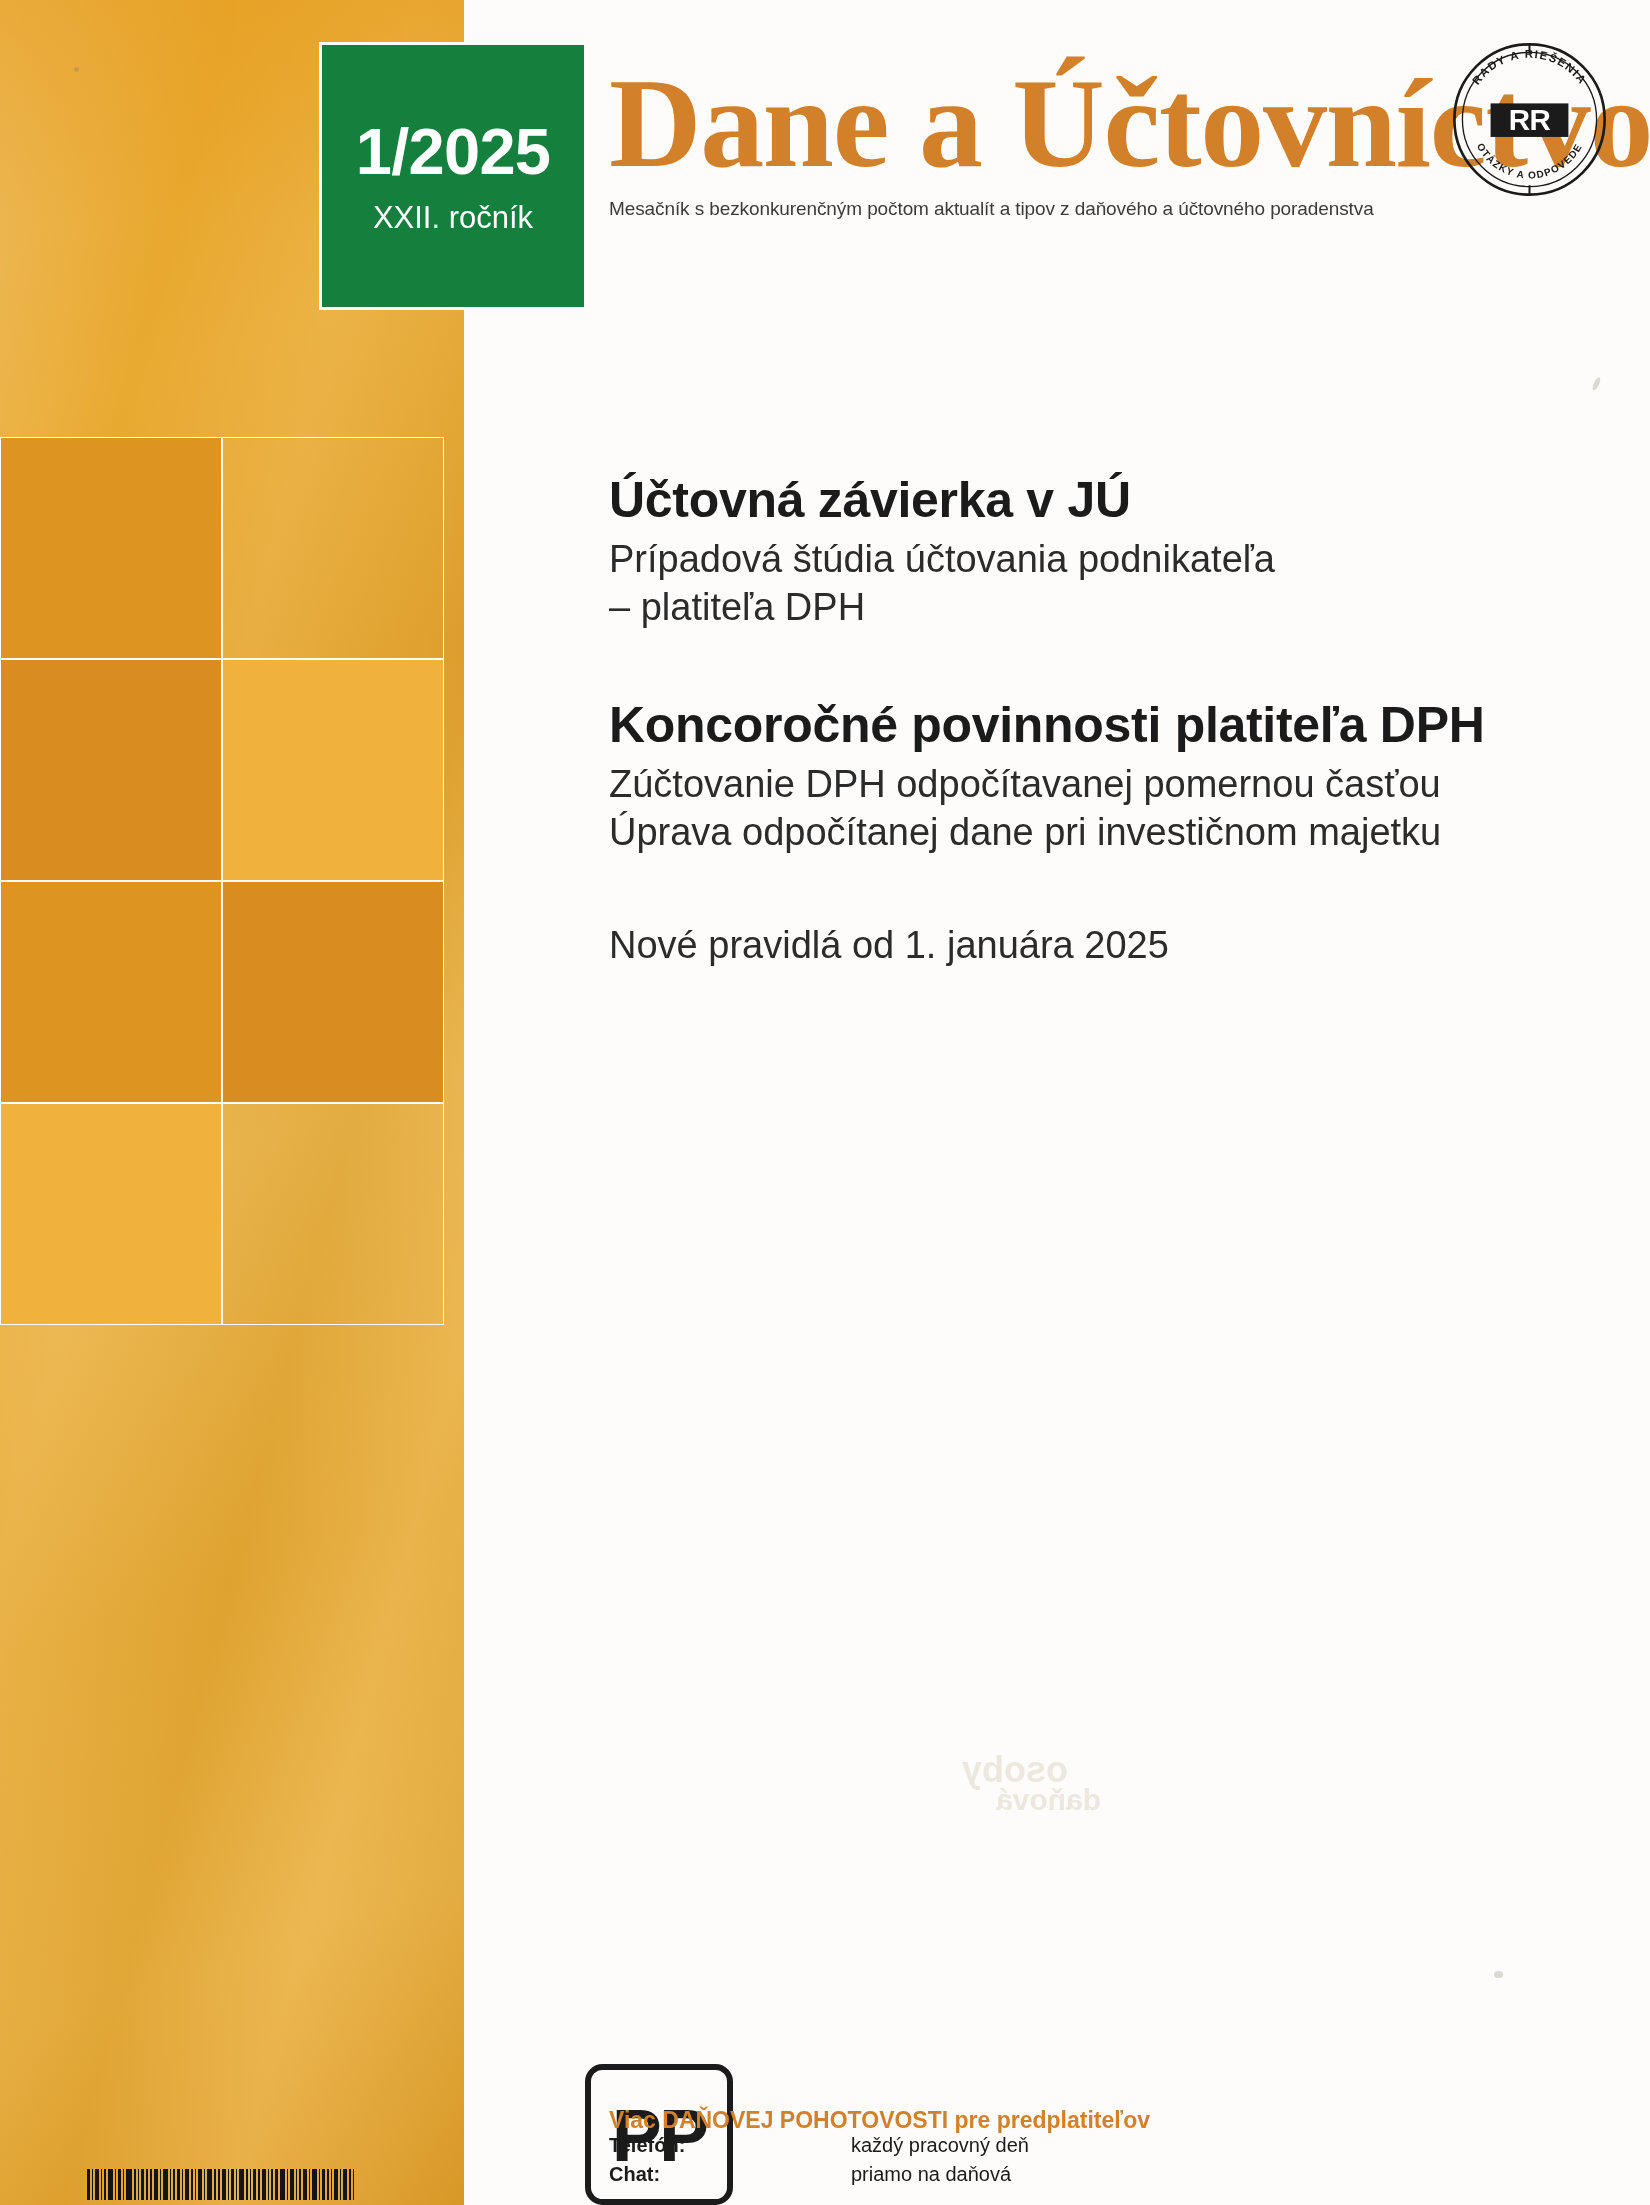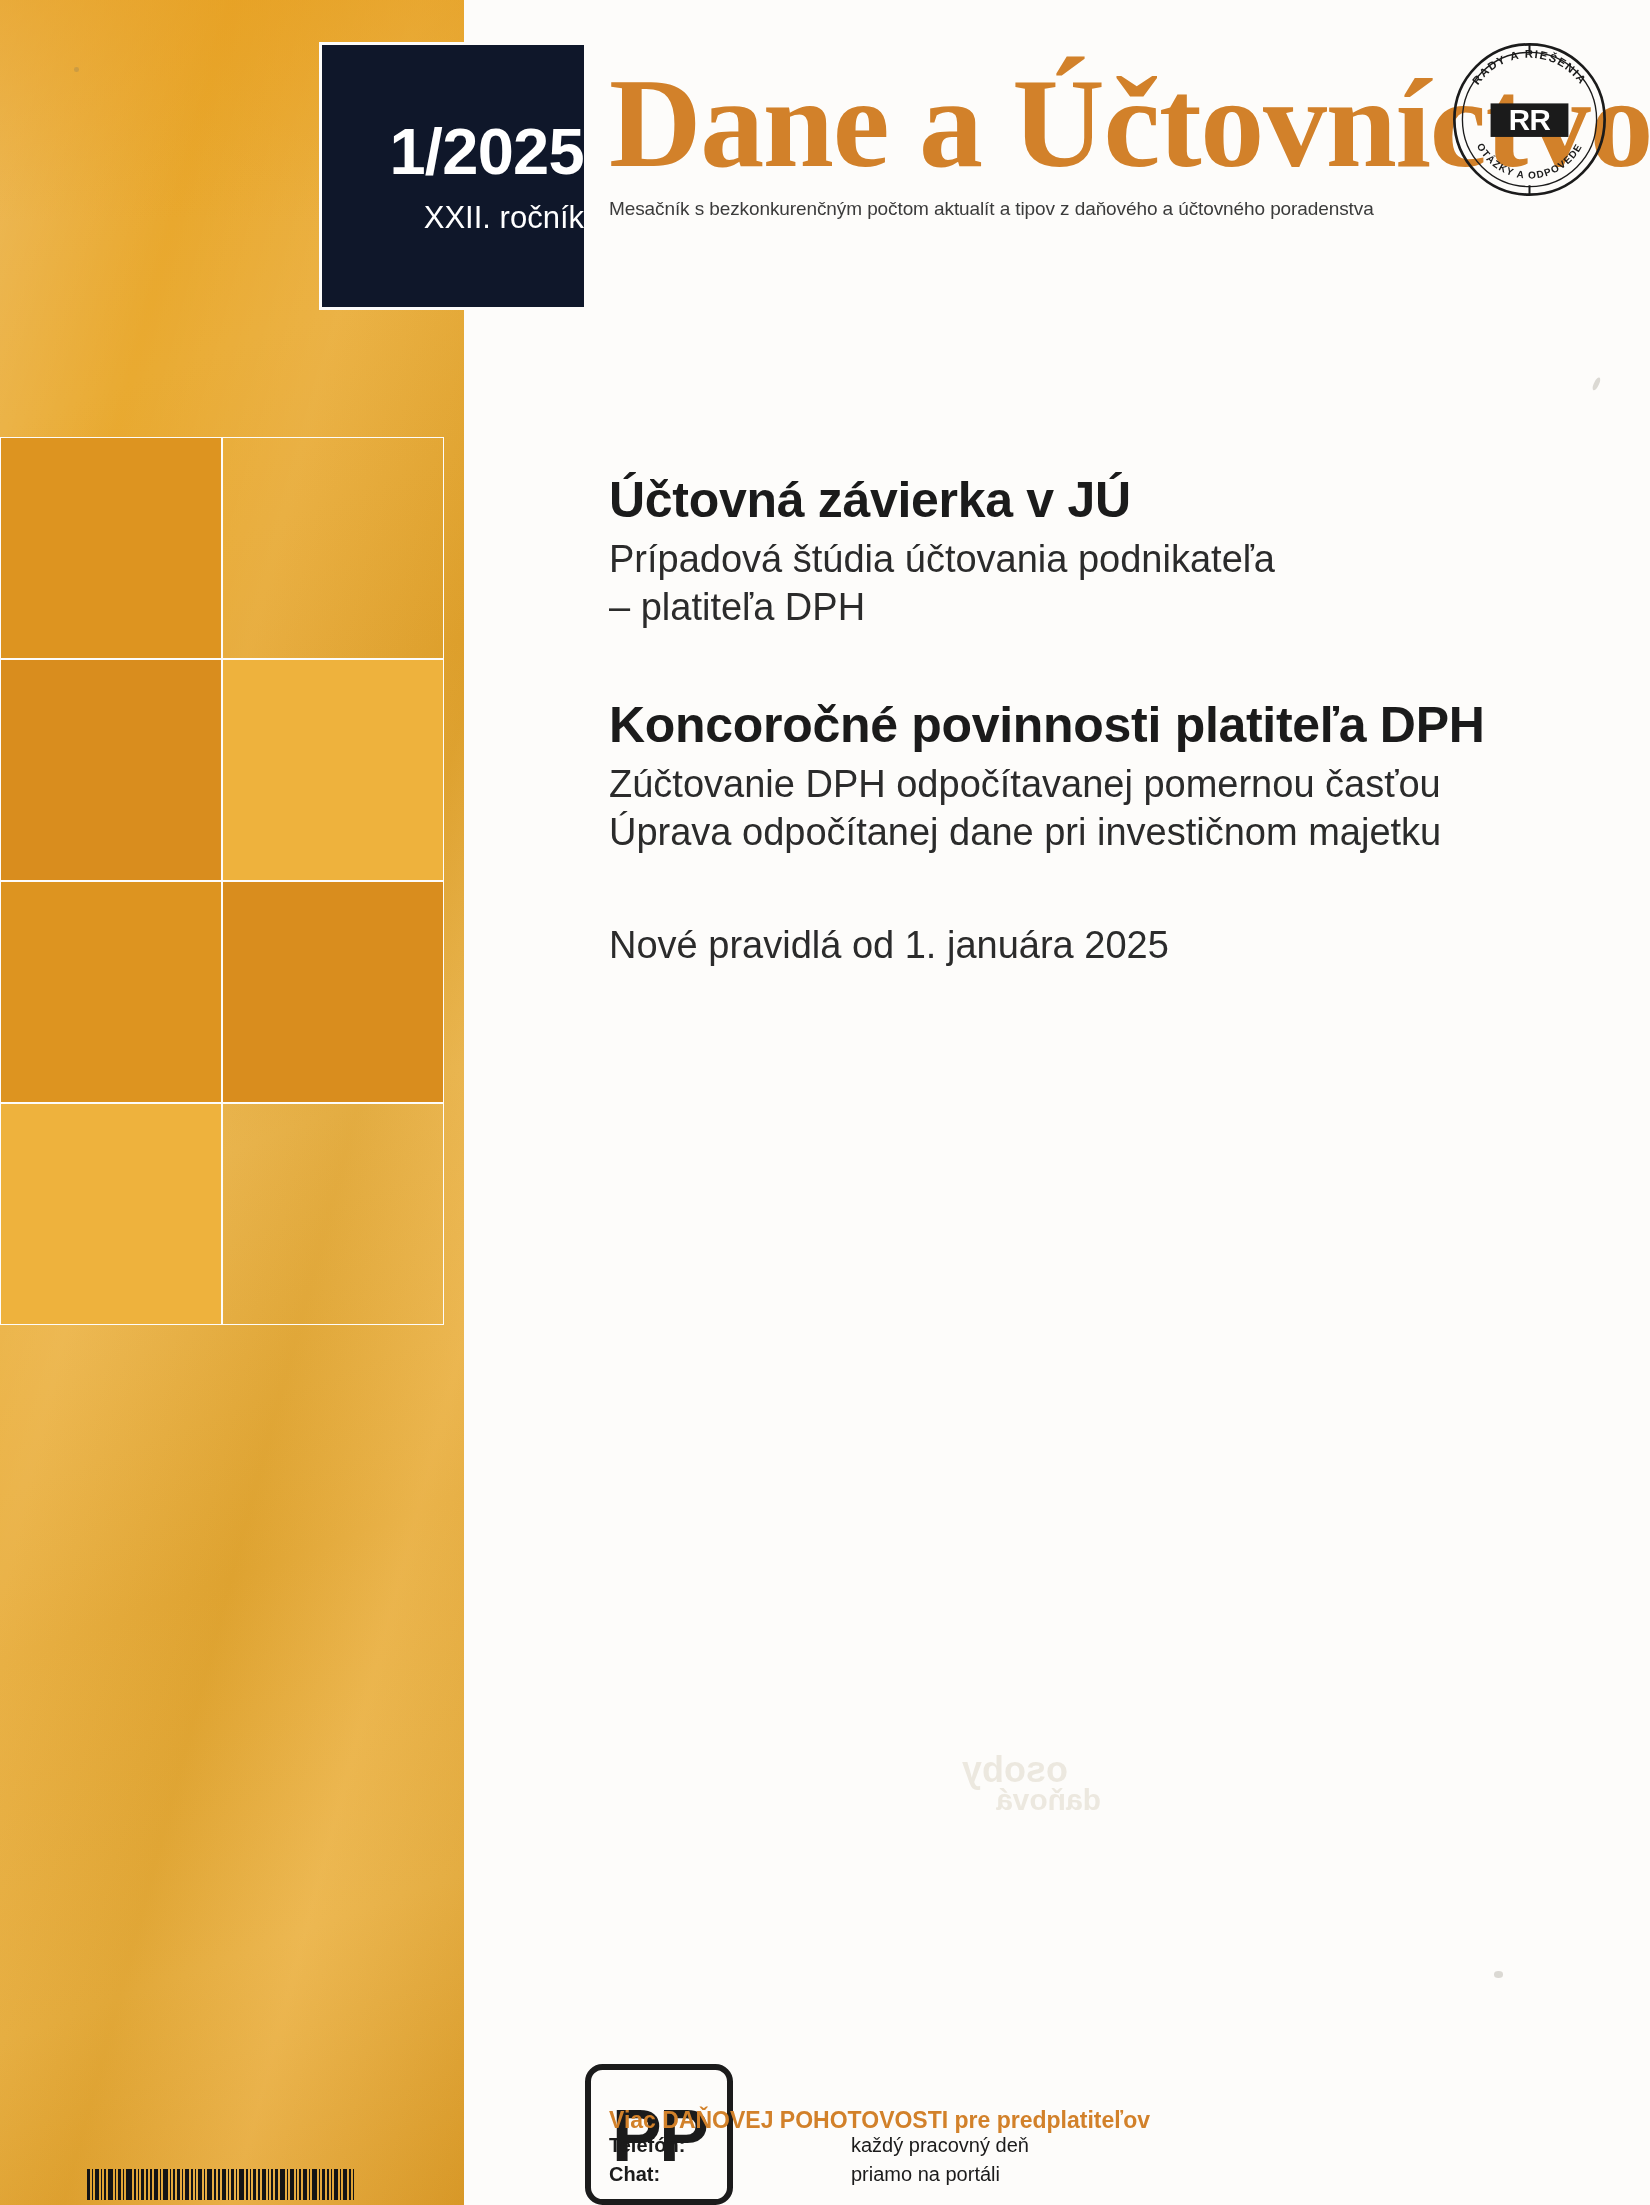--- a/index.html
+++ b/index.html
@@ -64,26 +64,26 @@
     background: #eeb23d;
   }
 
   
   .issue-box {
     position: absolute;
     left: 319px;
     top: 42px;
     width: 268px;
     height: 268px;
-    background: #0f172a;
+    background: #15803d;
     border: 3.4px solid #fdfcfa;
     box-sizing: border-box;
     display: flex;
     flex-direction: column;
-    align-items: flex-end;
+    align-items: center;
     justify-content: center;
     color: #ffffff;
   }
   .issue-number {
     font-size: 65px;
     font-weight: bold;
     letter-spacing: -0.7px;
     line-height: 1;
   }
   .issue-year {
@@ -325,21 +325,21 @@
   </div>
 
   <div class="footer">
     <div class="footer-head">Viac DAŇOVEJ POHOTOVOSTI pre predplatiteľov</div>
     <div class="footer-row">
       <span class="footer-label">Telefón:</span>
       <span class="footer-value">každý pracovný deň</span>
     </div>
     <div class="footer-row">
       <span class="footer-label">Chat:</span>
-      <span class="footer-value">priamo na portáli</span>
+      <span class="footer-value">priamo na daňová</span>
     </div>
   </div>
 
   <div class="barcode" id="barcode">
       <i style="width: 2.7px;"></i>
       <i style="width: 1.3px;"></i>
       <i style="width: 4px;"></i>
       <i style="width: 1.3px;"></i>
       <i style="width: 2px;"></i>
       <i style="width: 4.7px;"></i>

